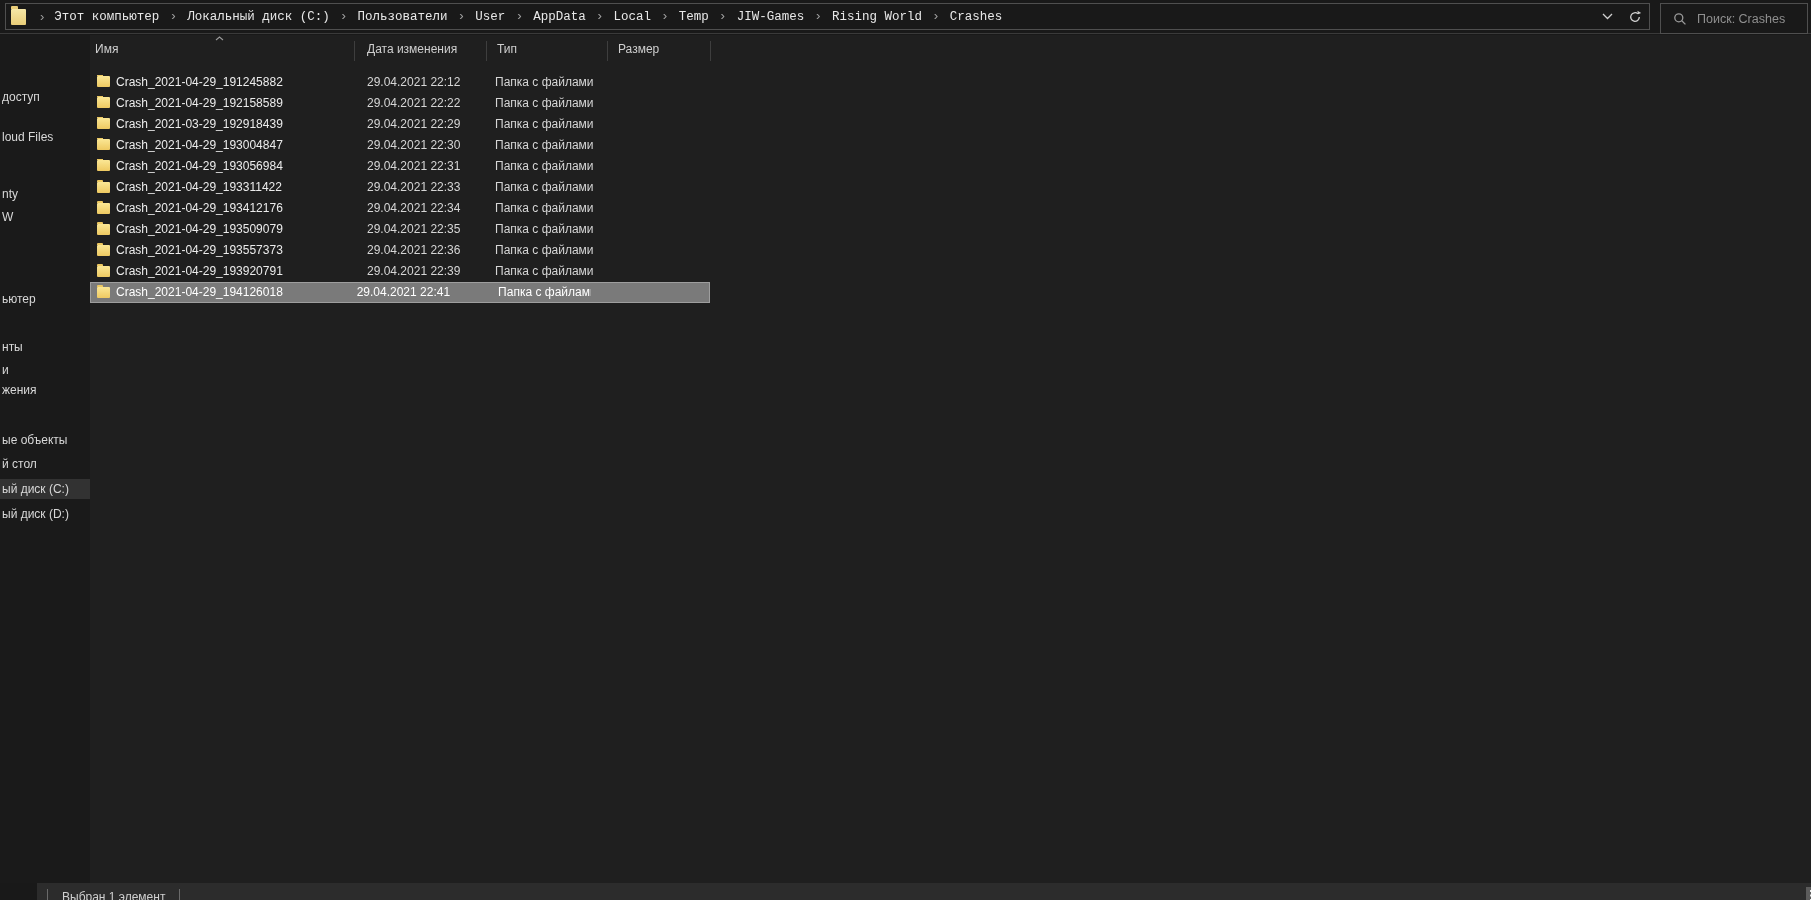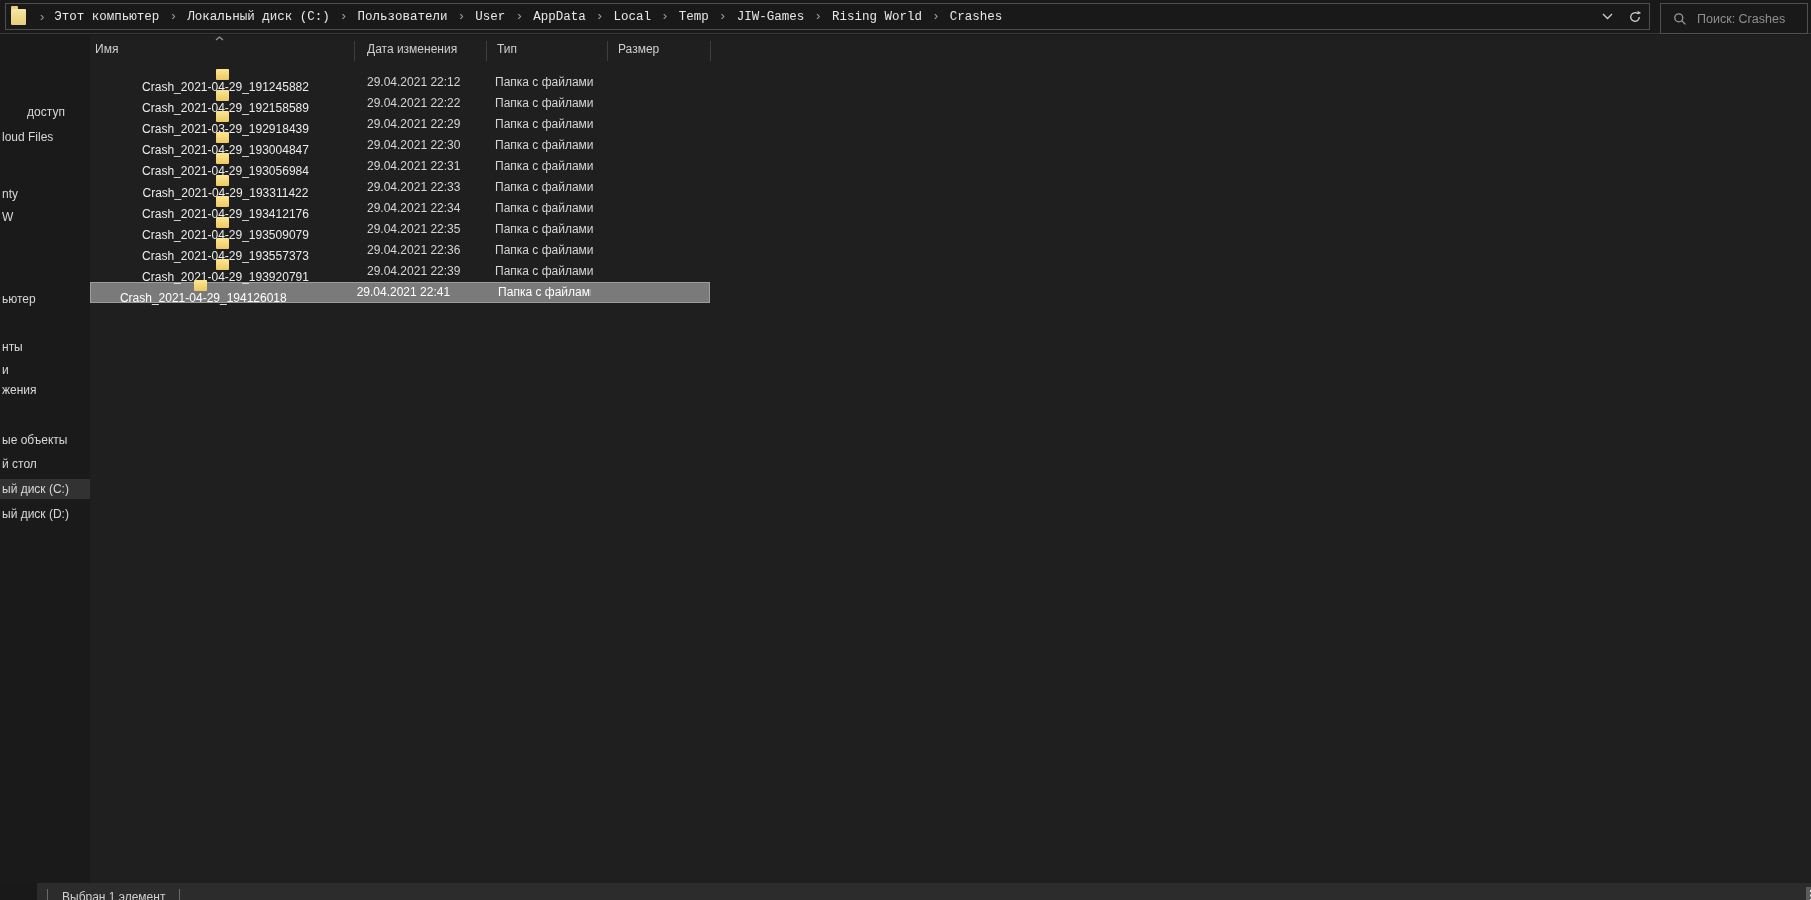--- a/index.html
+++ b/index.html
@@ -80,21 +80,21 @@
 
   .rows {
     position:absolute; left:90px; top:36px; width:620px;
   }
   .row {
     display:flex; height:21.1px; align-items:center; font-size:12px; cursor:default;
   }
   .row.selected {
     background:#7a7a7a; box-shadow:inset 0 0 0 1px #9e9e9e;gap:34px;
   }
-  .cell { white-space:nowrap; overflow:hidden;flex-direction:column; }
+  .cell { white-space:nowrap; overflow:hidden; }
   .cell.c-name { width:264px; display:flex; align-items:center; padding-left:7px; color:#ececec; }
   .cell.c-date { width:132px; padding-left:13px; color:#d6d6d6; }
   .cell.c-type { width:121px; padding-left:9px; color:#d6d6d6; }
   .cell.c-size { width:103px; }
   .row.selected .cell { color:#ffffff; }
   .folder-icon {
     width:13px; height:11px; margin-right:6px; flex:0 0 auto; position:relative;
     background:linear-gradient(#fbe795,#eec961); border-radius:1px;
   }
   .folder-icon::before {
@@ -176,21 +176,21 @@
         <line x1="8.8" y1="8.8" x2="12.4" y2="12.4" stroke="#9a9a9a" stroke-width="1.3"></line>
       </svg>
     </span>
     <span class="placeholder">Поиск: Crashes</span>
   </div>
 </div>
 
 <div class="content">
 
   <div class="sidebar" id="sidebar">
-      <div class="side-item" style="top: 67px; text-align: center;">доступ</div>
+      <div class="side-item" style="top: 52px;">доступ</div>
       <div class="side-item" style="top: 92px;">loud Files</div>
       <div class="side-item" style="top: 149px;">nty</div>
       <div class="side-item" style="top: 172px;">W</div>
       <div class="side-item" style="top: 254px;">ьютер</div>
       <div class="side-item" style="top: 302px;">нты</div>
       <div class="side-item" style="top: 325px;">и</div>
       <div class="side-item" style="top: 345px;">жения</div>
       <div class="side-item" style="top: 395px;">ые объекты</div>
       <div class="side-item" style="top: 419px;">й стол</div>
       <div class="side-item selected" style="top: 444px;">ый диск (C:)</div>

